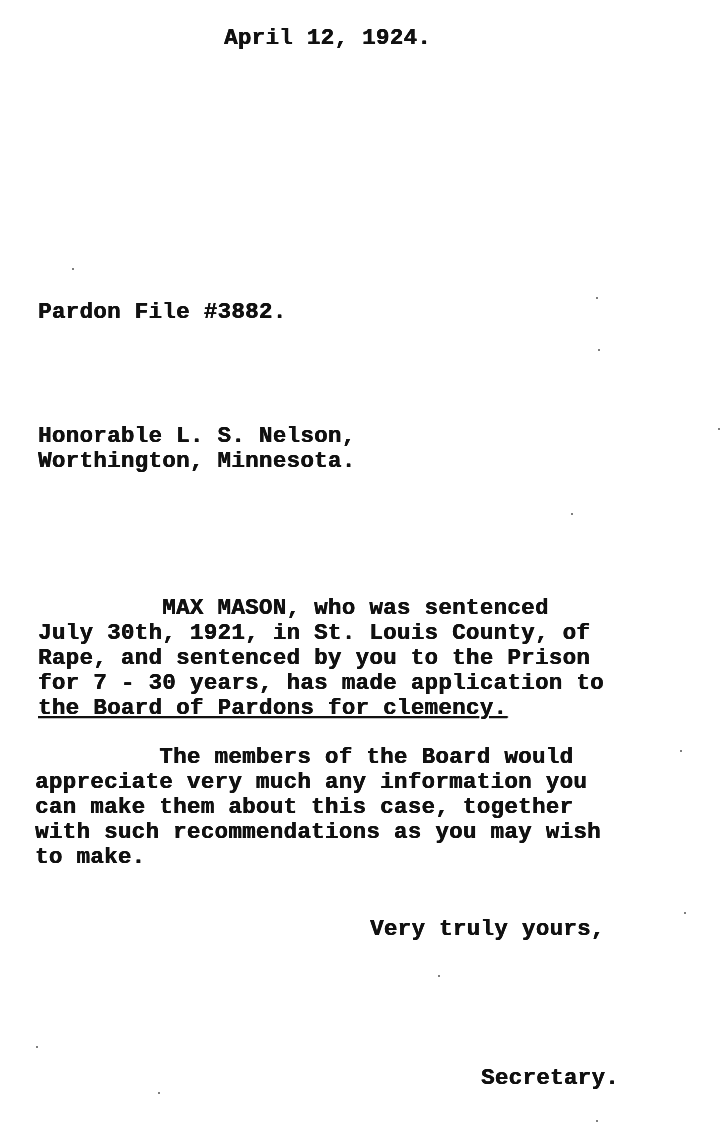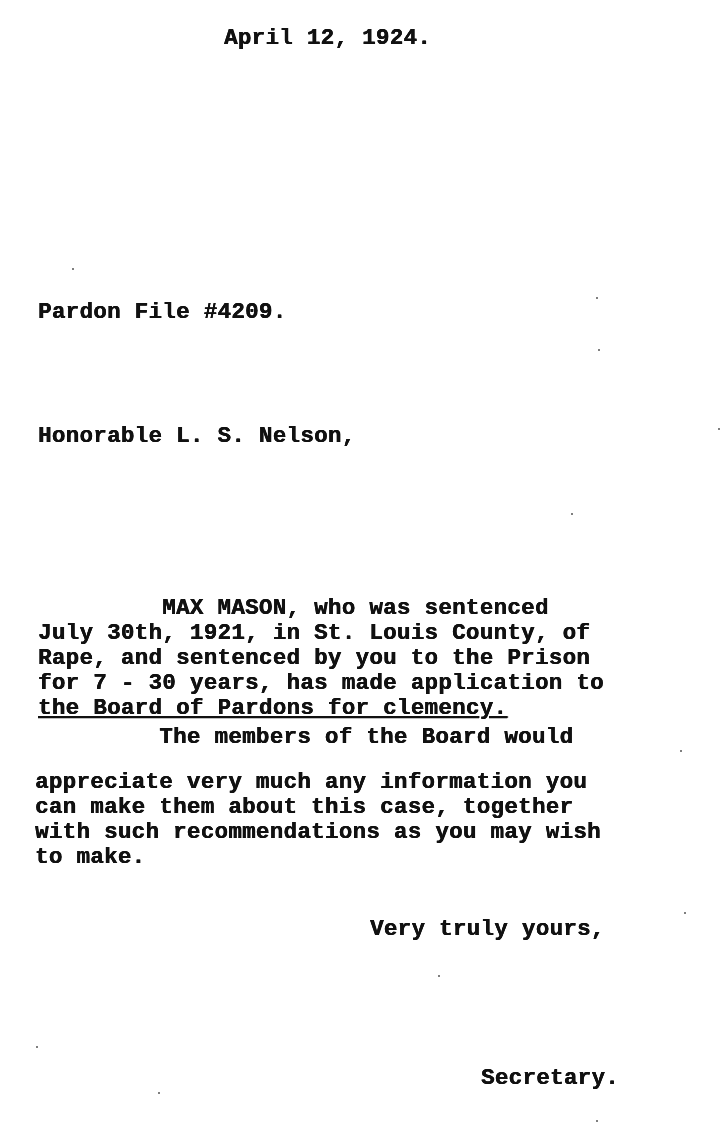--- a/index.html
+++ b/index.html
@@ -38,35 +38,36 @@
       border-radius: 1px;
     }
   </style>
 </head>
 <body>
 
 <div class="page">
 
   <div class="line" style="left:224px; top:26px;">April 12, 1924.</div>
 
-  <div class="line" style="left:38px; top:300px;">Pardon File #4209.</div>
+  <div class="line" style="left:38px; top:300px;">Pardon File #3882.</div>
 
   <div class="line" style="left:38px; top:424px;">Honorable L. S. Nelson,</div>
+  <div class="line" style="left:38px; top:449px;">Worthington, Minnesota.</div>
 
 
   <div>
     <div class="line" style="left:38px; top:596px;">         MAX MASON, who was sentenced</div>
     <div class="line" style="left:38px; top:621px;">July 30th, 1921, in St. Louis County, of</div>
     <div class="line" style="left:38px; top:646px;">Rape, and sentenced by you to the Prison</div>
     <div class="line" style="left:38px; top:671px;">for 7 - 30 years, has made application to</div>
     <div class="line" style="left:38px; top:696px;text-decoration:underline;">the Board of Pardons for clemency.</div>
   </div>
 
   <div>
-    <div class="line" style="left:35px; top:725px;">         The members of the Board would</div>
+    <div class="line" style="left:35px; top:745px;">         The members of the Board would</div>
     <div class="line" style="left:35px; top:770px;">appreciate very much any information you</div>
     <div class="line" style="left:35px; top:795px;">can make them about this case, together</div>
     <div class="line" style="left:35px; top:820px;">with such recommendations as you may wish</div>
     <div class="line" style="left:35px; top:845px;">to make.</div>
   </div>
 
   <div class="line" style="left:370px; top:917px;">Very truly yours,</div>
 
   <div class="line" style="left:481px; top:1066px;">Secretary.</div>
 

